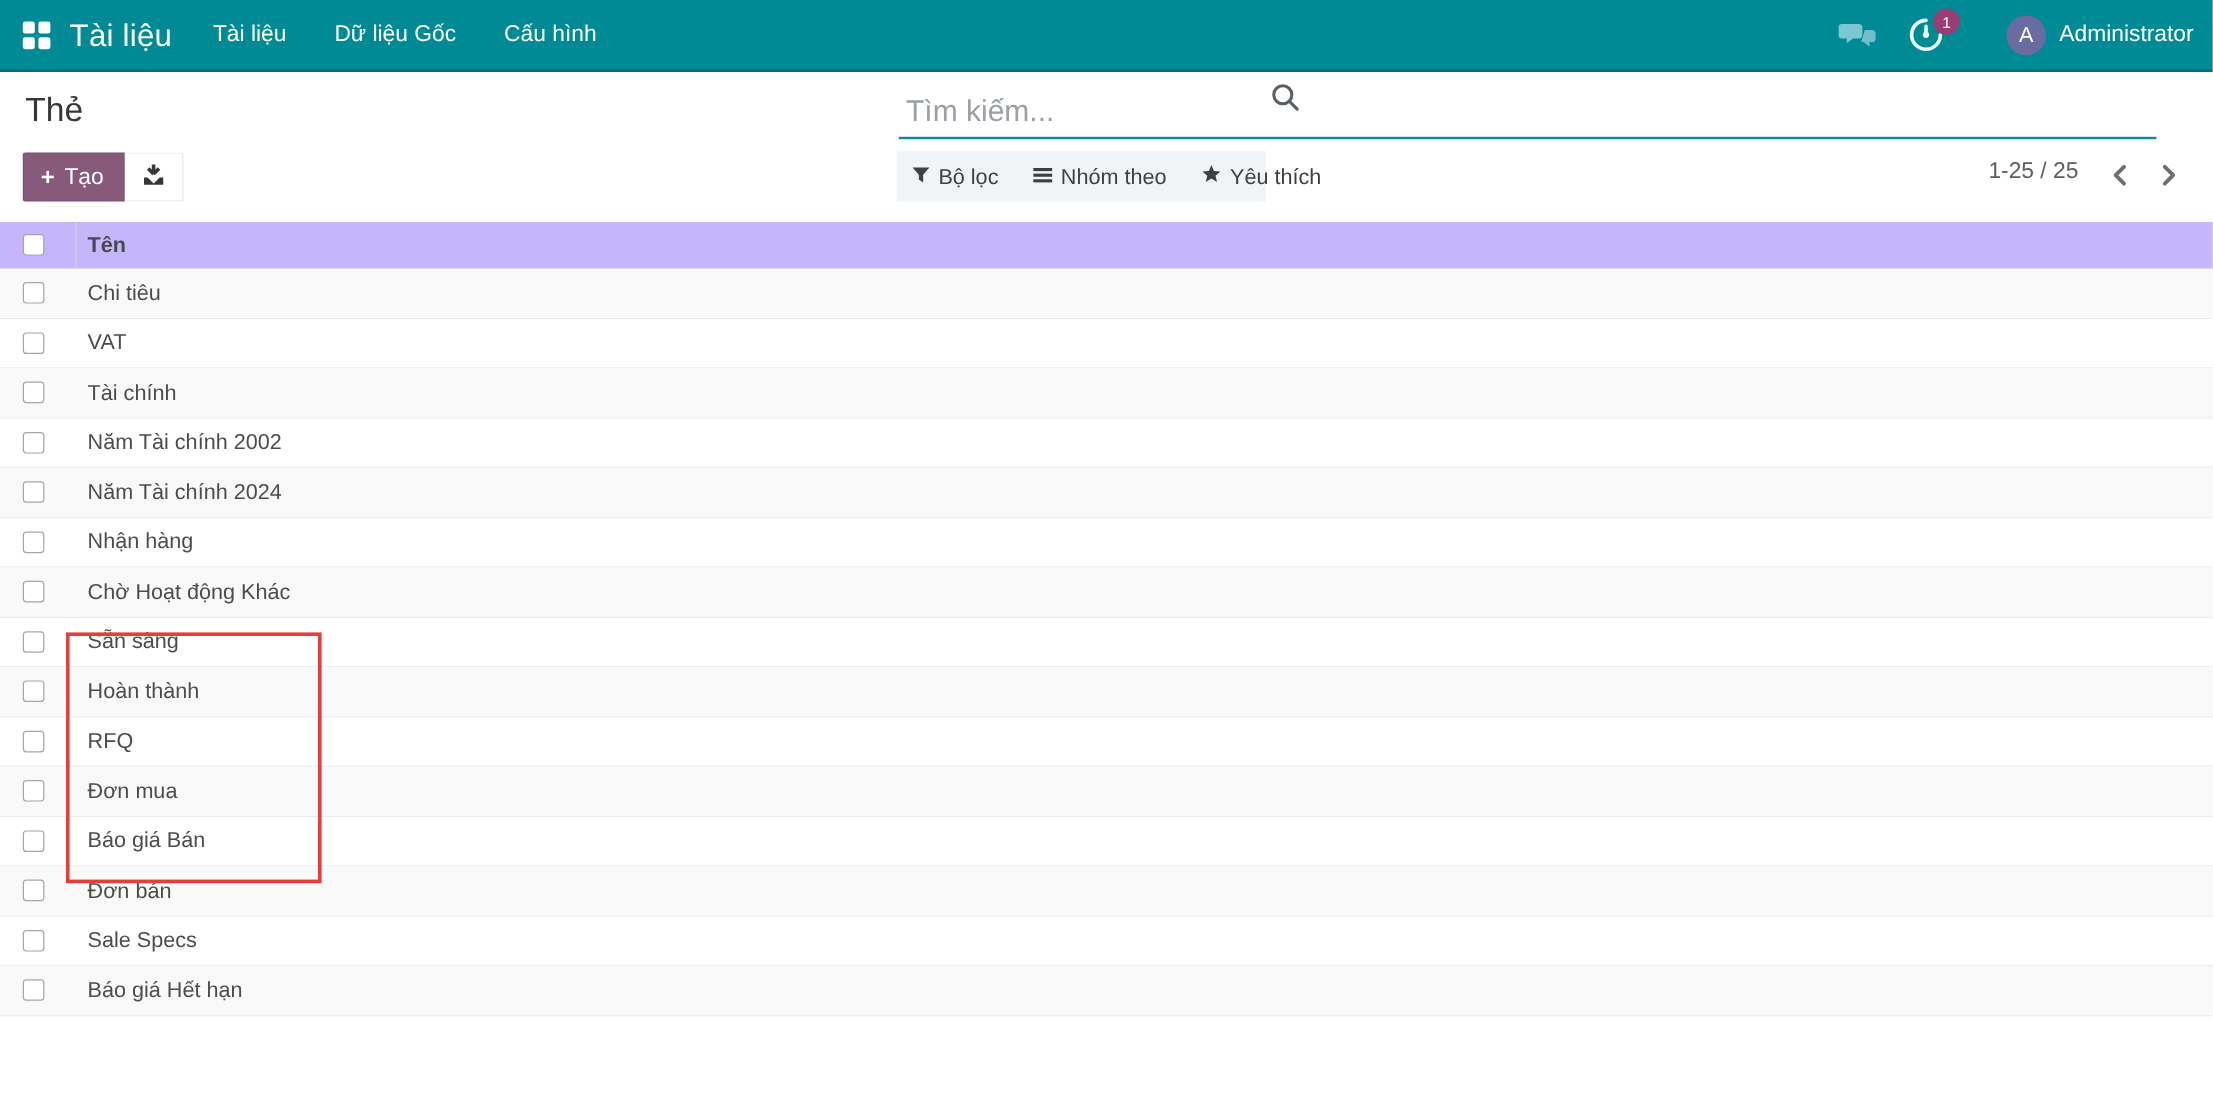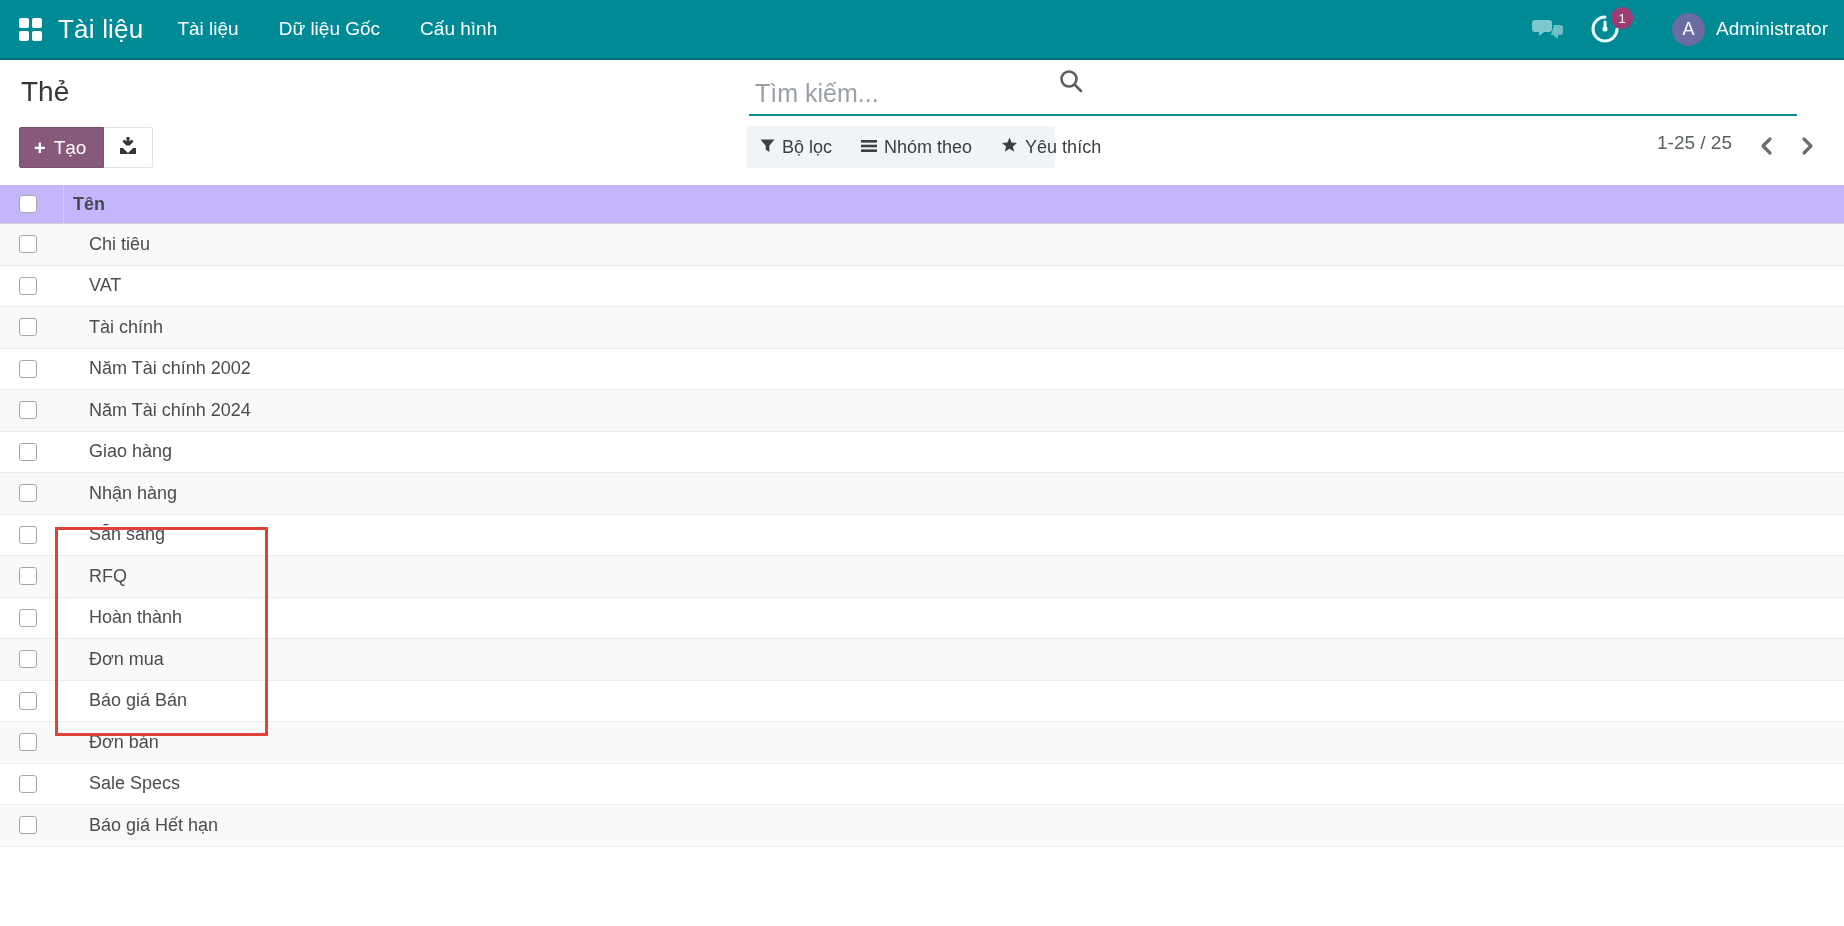--- a/index.html
+++ b/index.html
@@ -194,21 +194,20 @@
   }
   .col-name { padding-left: 9px; }
   .trow {
     height: 41.5px;
     border-bottom: 1px solid #ececec;
     display: flex; align-items: center;
     font-size: 18px;
     color: #4c4c4c;
     cursor: pointer;
     background: #ffffff;
-    gap: 16px;
   }
   .trow:nth-child(odd) { background: #f9f9f9; }
 
   
   .annotation-rect {
     position: absolute;
     left: 55px; top: 467px;
     width: 213px; height: 209px;
     border: 3px solid #e0423b;
     pointer-events: none;
@@ -365,54 +364,54 @@
   </div>
 
 
   <div class="trow">
     <div class="cb-col">
       <span class="checkbox"></span>
     </div>
     <div class="col-name cell-name">Năm Tài chính 2024</div>
   </div>
 
-  <div class="trow">
-    <div class="cb-col">
-      <span class="checkbox"></span>
-    </div>
-    <div class="col-name cell-name">Giao hàng</div>
-  </div>
 
   <div class="trow">
     <div class="cb-col">
       <span class="checkbox"></span>
     </div>
     <div class="col-name cell-name">Nhận hàng</div>
   </div>
 
+  <div class="trow">
+    <div class="cb-col">
+      <span class="checkbox"></span>
+    </div>
+    <div class="col-name cell-name">Chờ Hoạt động Khác</div>
+  </div>
 
   <div class="trow">
     <div class="cb-col">
       <span class="checkbox"></span>
     </div>
     <div class="col-name cell-name">Sẵn sàng</div>
   </div>
 
   <div class="trow">
     <div class="cb-col">
       <span class="checkbox"></span>
     </div>
+    <div class="col-name cell-name">Hoàn thành</div>
+  </div>
+
+  <div class="trow">
+    <div class="cb-col">
+      <span class="checkbox"></span>
+    </div>
     <div class="col-name cell-name">RFQ</div>
-  </div>
-
-  <div class="trow">
-    <div class="cb-col">
-      <span class="checkbox"></span>
-    </div>
-    <div class="col-name cell-name">Hoàn thành</div>
   </div>
 
   <div class="trow">
     <div class="cb-col">
       <span class="checkbox"></span>
     </div>
     <div class="col-name cell-name">Đơn mua</div>
   </div>
 
   <div class="trow">

